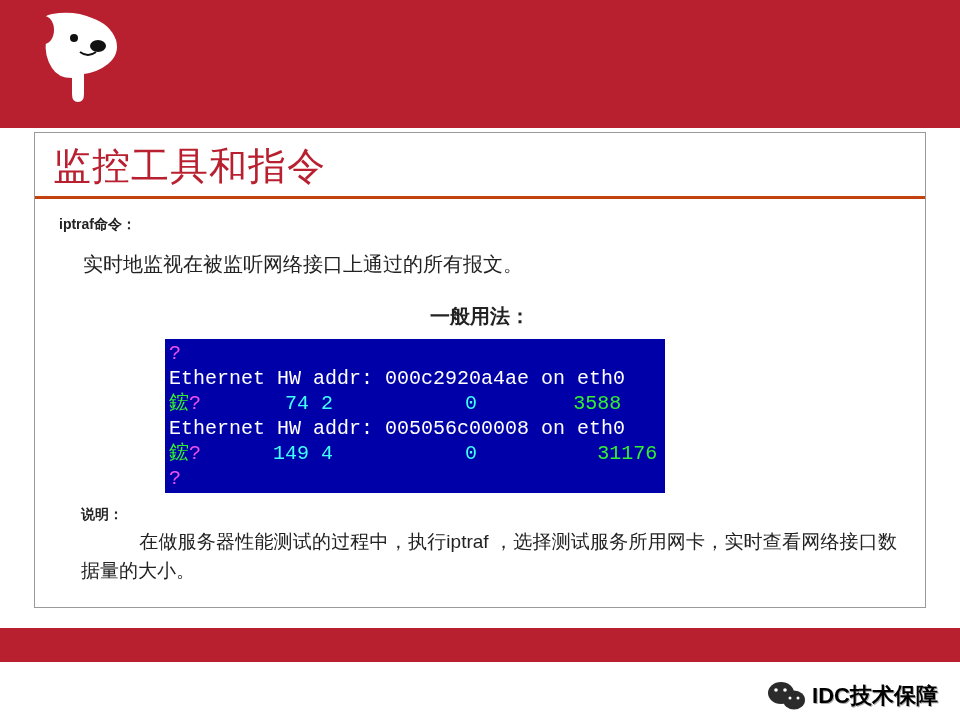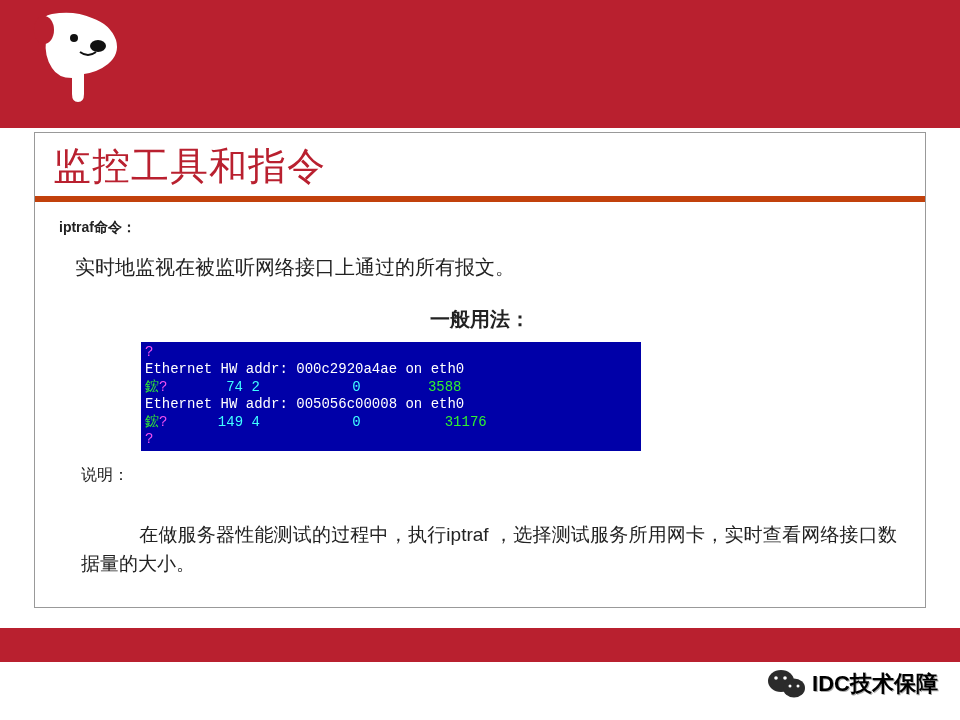--- a/index.html
+++ b/index.html
@@ -24,74 +24,74 @@
   .content-card {
     position: absolute;
     top: 132px; left: 34px;
     width: 892px;
     height: 476px;
     background: #fff;
     border: 1px solid #999;
   }
 
   .title-row {
-    border-bottom: 6px solid #c2410c;
+    border-bottom: 3px solid #c2410c;
     padding: 8px 18px 4px 18px;
   }
   .title {
     font-size: 38px;
     color: #b9202f;
     font-weight: 400;
     font-family: "SimSun", serif;
     letter-spacing: 1px;
   }
 
   .body {
     padding: 14px 20px 10px 20px;
     font-size: 18px;
     color: #222;
     line-height: 1.7;
   }
   .cmd-label { font-weight: bold; font-size: 14px; margin-left: 4px; }
-  .desc { margin-left: 20px; margin-top: 10px; margin-bottom: 18px; font-size: 20px; }
+  .desc { margin-left: 28px; margin-top: 10px; margin-bottom: 18px; font-size: 20px; }
   .usage-label { font-weight: bold; font-size: 20px; margin-bottom: 2px; text-align: center; }
   .usage-cmd { margin-left: 46px; font-size: 18px; }
 
   .terminal {
-    margin: 6px 0 10px 86px;
+    margin: 6px 0 10px 110px;
     width: 500px;
     background: #0000a8;
     font-family: "Consolas", "Courier New", monospace;
-    font-size: 14px;
+    font-size: 20px;
     line-height: 1.25;
     padding: 2px 4px 2px 4px;
     white-space: pre;
     color: #fff;
   }
   .t-mag { color: #f050f0; }
   .t-cyan { color: #40ffff; }
   .t-grn { color: #30f030; }
   .t-wht { color: #ffffff; }
 
-  .note-label { font-weight: normal; margin-left: 26px; font-size: 16px; margin-top: 6px; }
-  .note-text { margin-left: 26px; font-size: 19px; line-height: 1.55; text-align: justify; padding-right: 8px; margin-top: 32px; }
+  .note-label { font-weight: bold; margin-left: 26px; font-size: 14px; margin-top: 6px; }
+  .note-text { margin-left: 26px; font-size: 19px; line-height: 1.55; text-align: justify; padding-right: 8px; }
   .note-text .indent { display: inline-block; width: 58px; }
 
   
   .footer-band {
     position: absolute;
     left: 0; bottom: 58px;
     width: 100%; height: 34px;
     background: #b9202f;
   }
 
   
   .footer-mark {
     position: absolute;
-    right: 22px; bottom: 20px;
+    right: 22px; bottom: 8px;
     display: flex;
     align-items: center;
     gap: 6px;
     margin-top: 12px;
   }
   .wechat-icon { width: 38px; height: 32px; position: relative; }
   .footer-text {
     font-size: 22px;
     font-weight: bold;
     color: #000;

